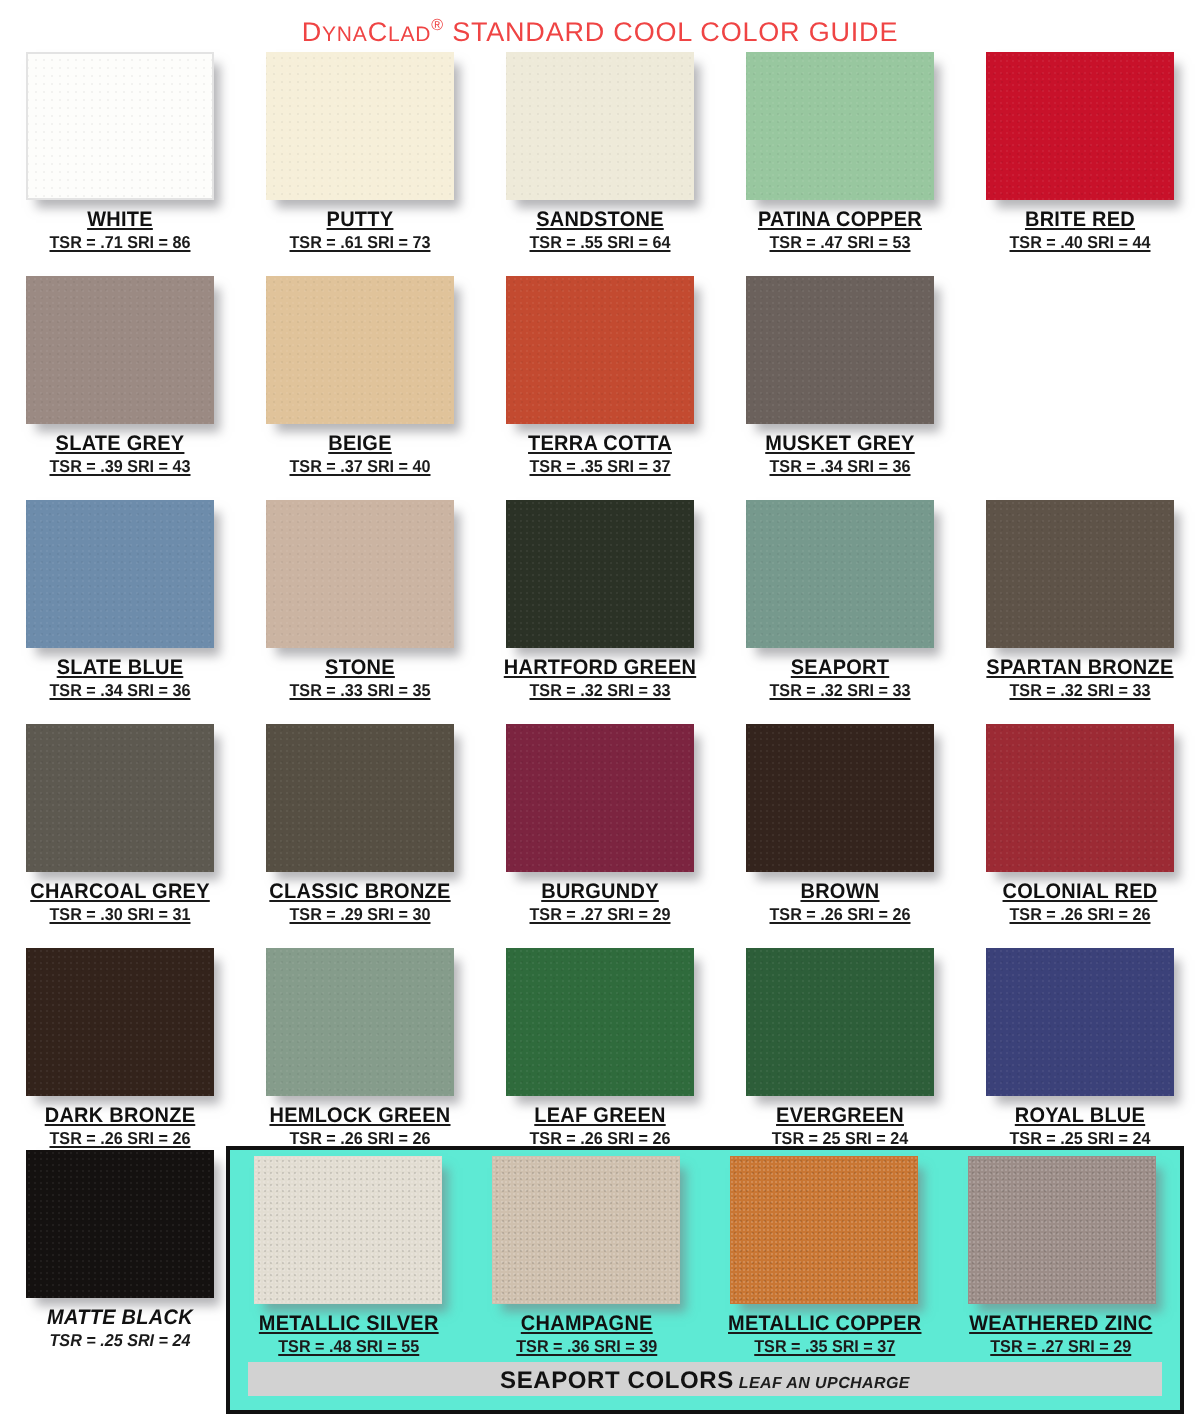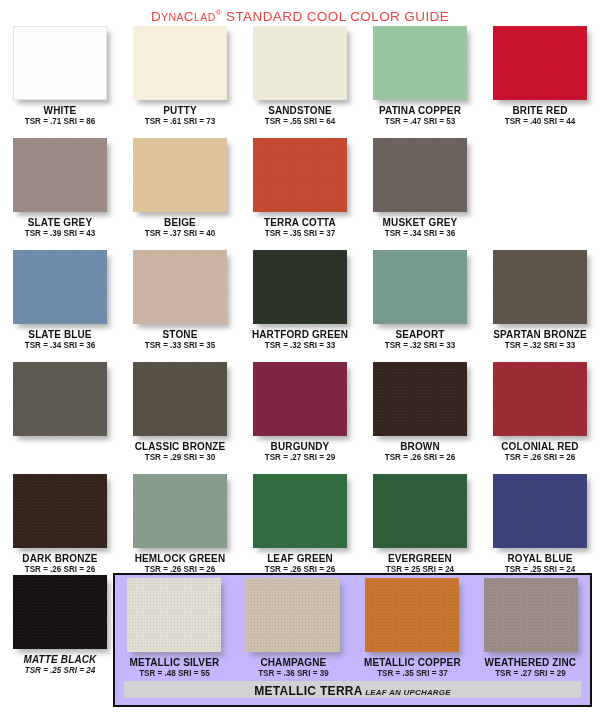--- a/index.html
+++ b/index.html
@@ -36,20 +36,21 @@
 
   
   .grid {
     position: relative;
     width: 600px;
   }
   .row {
     display: flex;
     width: 600px;
     height: 112px;
+    text-decoration: underline;
   }
   .cell {
     width: 120px;
     height: 112px;
     position: relative;
     box-sizing: border-box;
   }
   .chip-wrap {
     position: relative;
     width: 94px;
@@ -116,21 +117,21 @@
 
   
   #metallic-section {
     position: absolute;
     left: 113px;
     top: 573px;
     width: 479px;
     height: 134px;
     border: 2px solid #111111;
     box-sizing: border-box;
-    background: #c4b5fd;
+    background: #5eead4;
     z-index: 2;
   }
   #metallic-section .row {
     width: 475px;
     height: 104px;
   }
   #metallic-section .cell {
     width: 118.75px;
     height: 104px;
   }
@@ -322,20 +323,24 @@
         <div class="sw-stats">TSR = .32  SRI = 33</div>
       </div>
     </div>
   </div>
 
   <div class="row">
     <div class="cell">
       <div class="chip-wrap">
         <div class="chip" style="background-color: rgb(93, 89, 80);"></div>
       </div>
+      <div class="caption">
+        <div class="sw-name">CHARCOAL GREY</div>
+        <div class="sw-stats">TSR = .30  SRI = 31</div>
+      </div>
     </div>
     <div class="cell">
       <div class="chip-wrap">
         <div class="chip" style="background-color: rgb(86, 79, 67);"></div>
       </div>
       <div class="caption">
         <div class="sw-name">CLASSIC BRONZE</div>
         <div class="sw-stats">TSR = .29  SRI = 30</div>
       </div>
     </div>
@@ -463,15 +468,15 @@
         <div class="chip metal" style="background-color: rgb(156, 141, 136);"></div>
       </div>
       <div class="caption">
         <div class="sw-name">WEATHERED ZINC</div>
         <div class="sw-stats">TSR = .27  SRI = 29</div>
       </div>
     </div>
   </div>
 
   <div id="metallic-footer">
-    <span class="mf-main">METALLIC TERRA</span><span class="mf-sub"> LEAF AN UPCHARGE</span>
+    <span class="mf-main">SEAPORT COLORS</span><span class="mf-sub"> LEAF AN UPCHARGE</span>
   </div>
 </div>
 
 </body></html>

